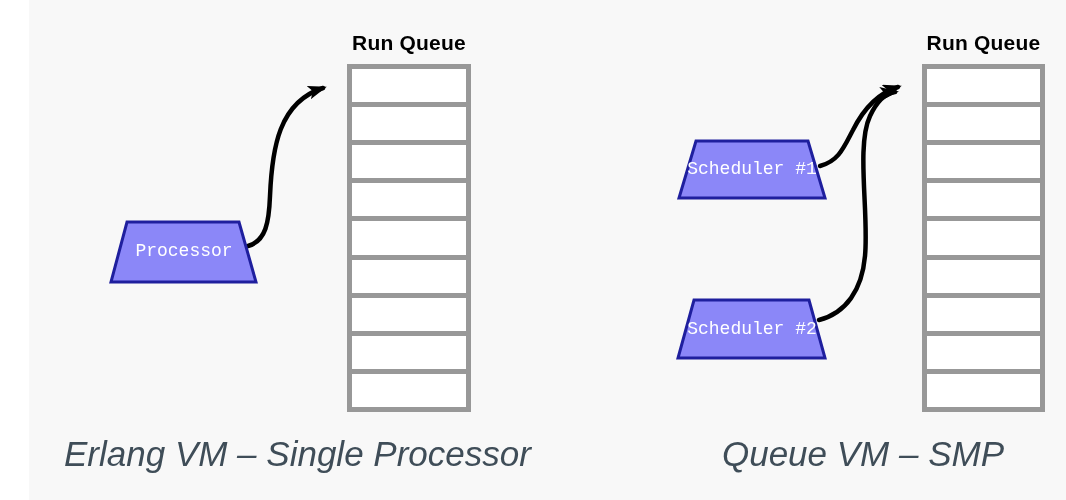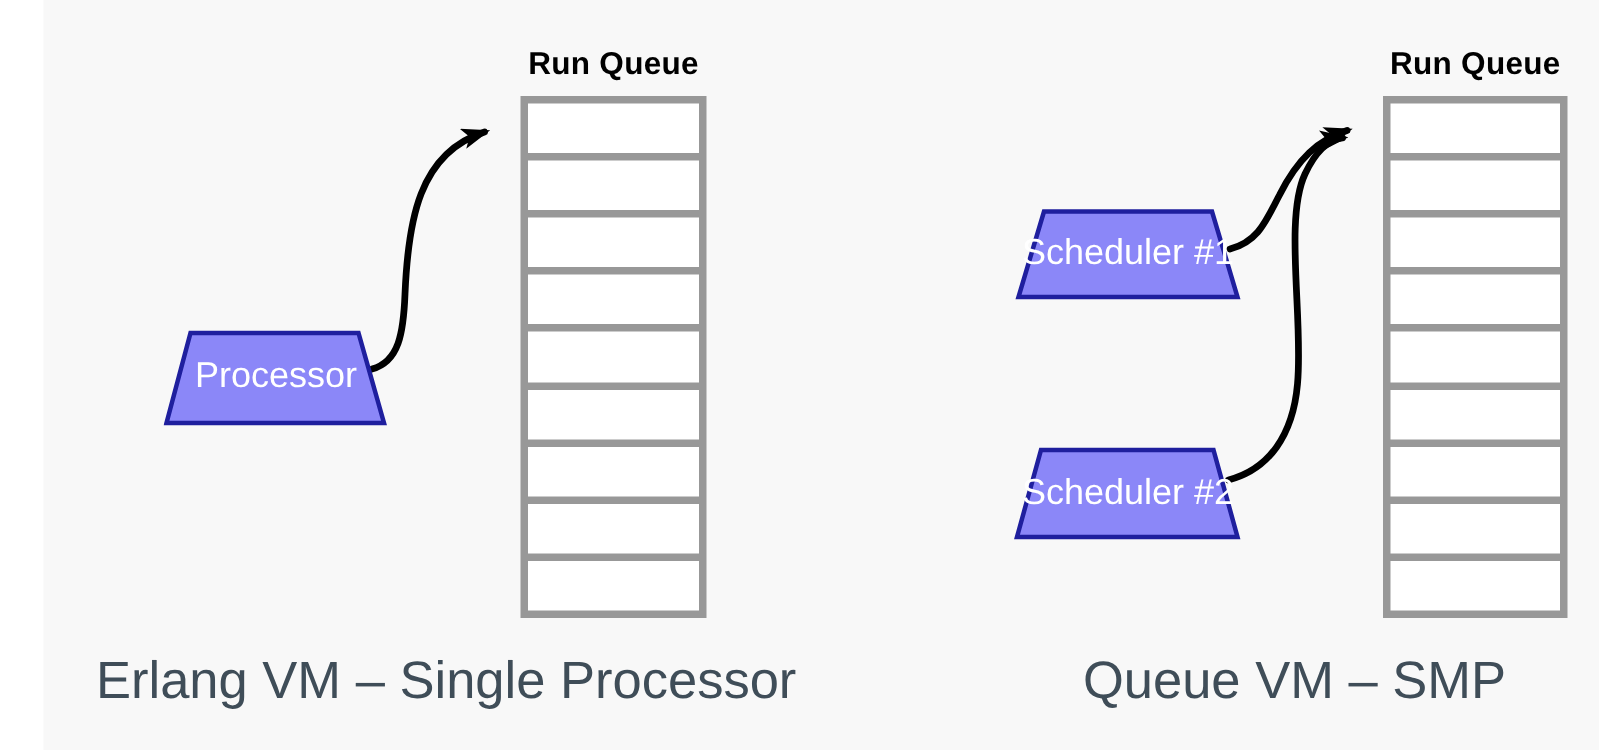--- a/index.html
+++ b/index.html
@@ -40,30 +40,32 @@
 
   .scheduler { }
   .scheduler svg { display: block; position: absolute; inset: 0; }
   .scheduler .trap-label {
     position: absolute;
     inset: 0;
     display: flex;
     align-items: center;
     justify-content: center;
     color: var(--scheduler-text, #ffffff);
-    font-size: 24px;
+    font-size: 18px;
     padding-bottom: 2px;
+    font-family: Liberation Mono, monospace;
   }
 
   .caption {
     text-align: center;
     font-size: 35px;
     font-weight: 300;
     color: var(--caption, #3f4d58);
     white-space: nowrap;
+    font-style: italic;
   }
 
   #arrow-layer { pointer-events: none; }
   .arrow-path {
     fill: none;
     stroke: var(--arrow, #000000);
     stroke-width: 4.5;
     stroke-linecap: round;
   }
 </style>

